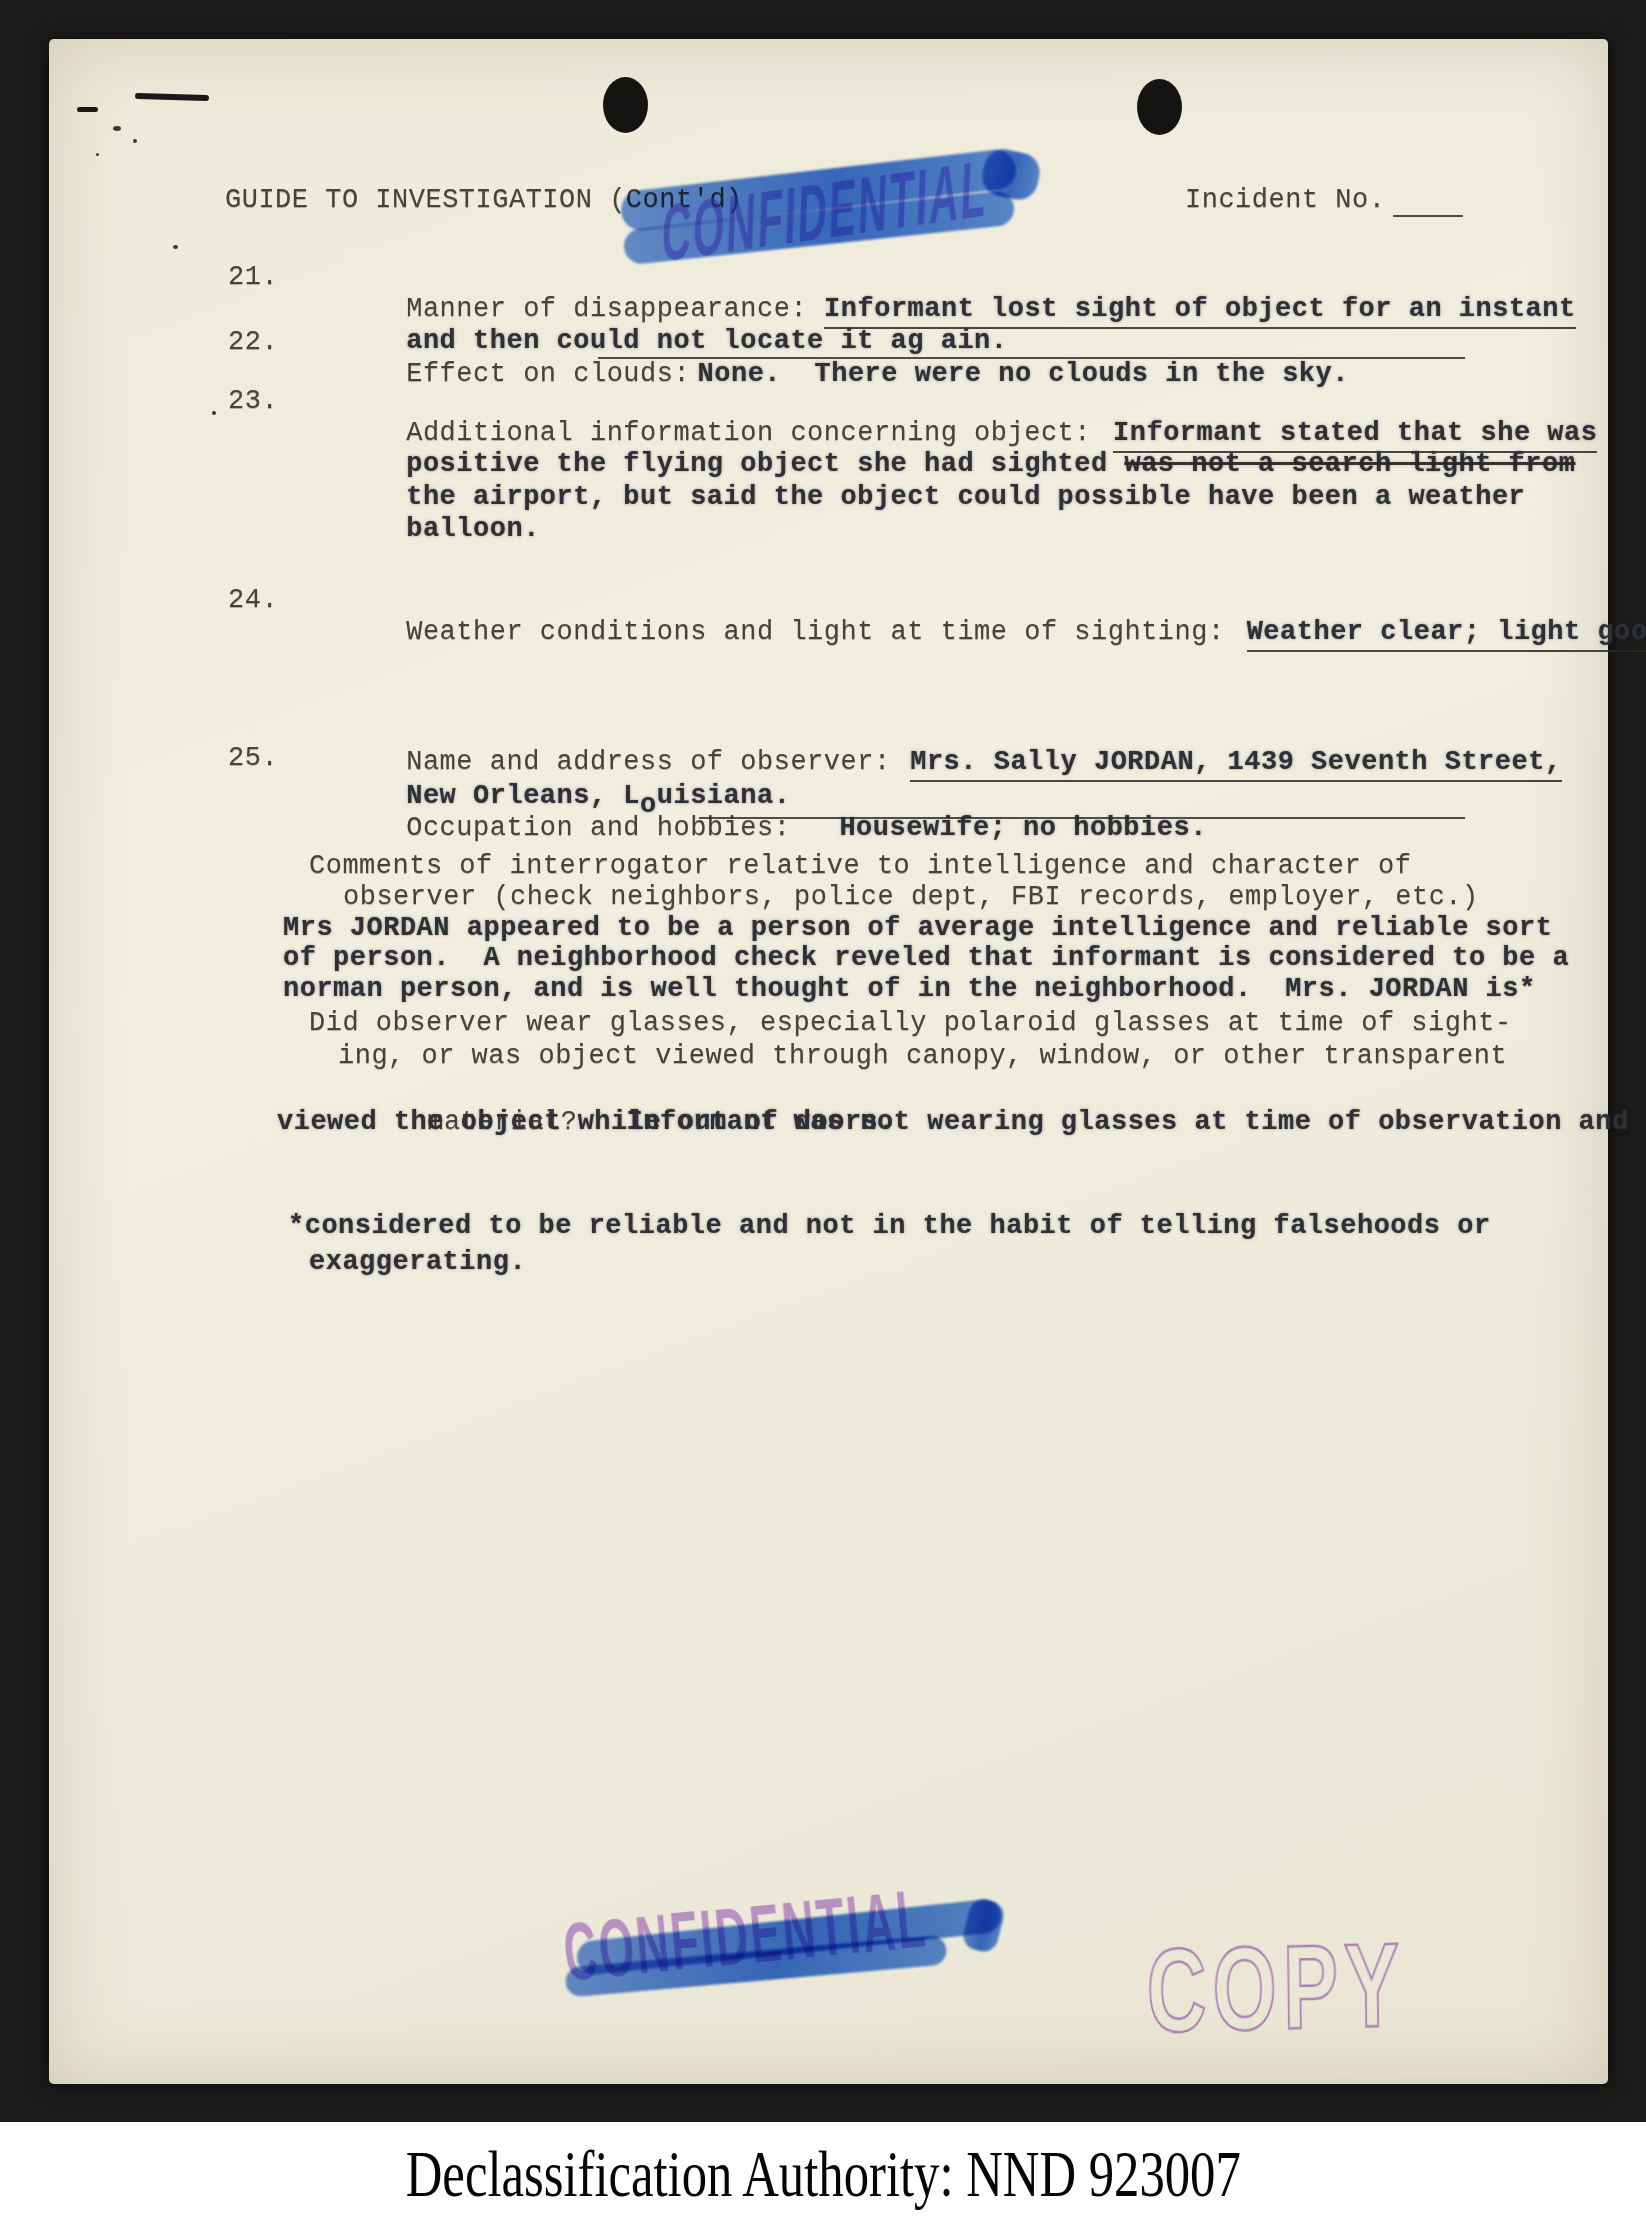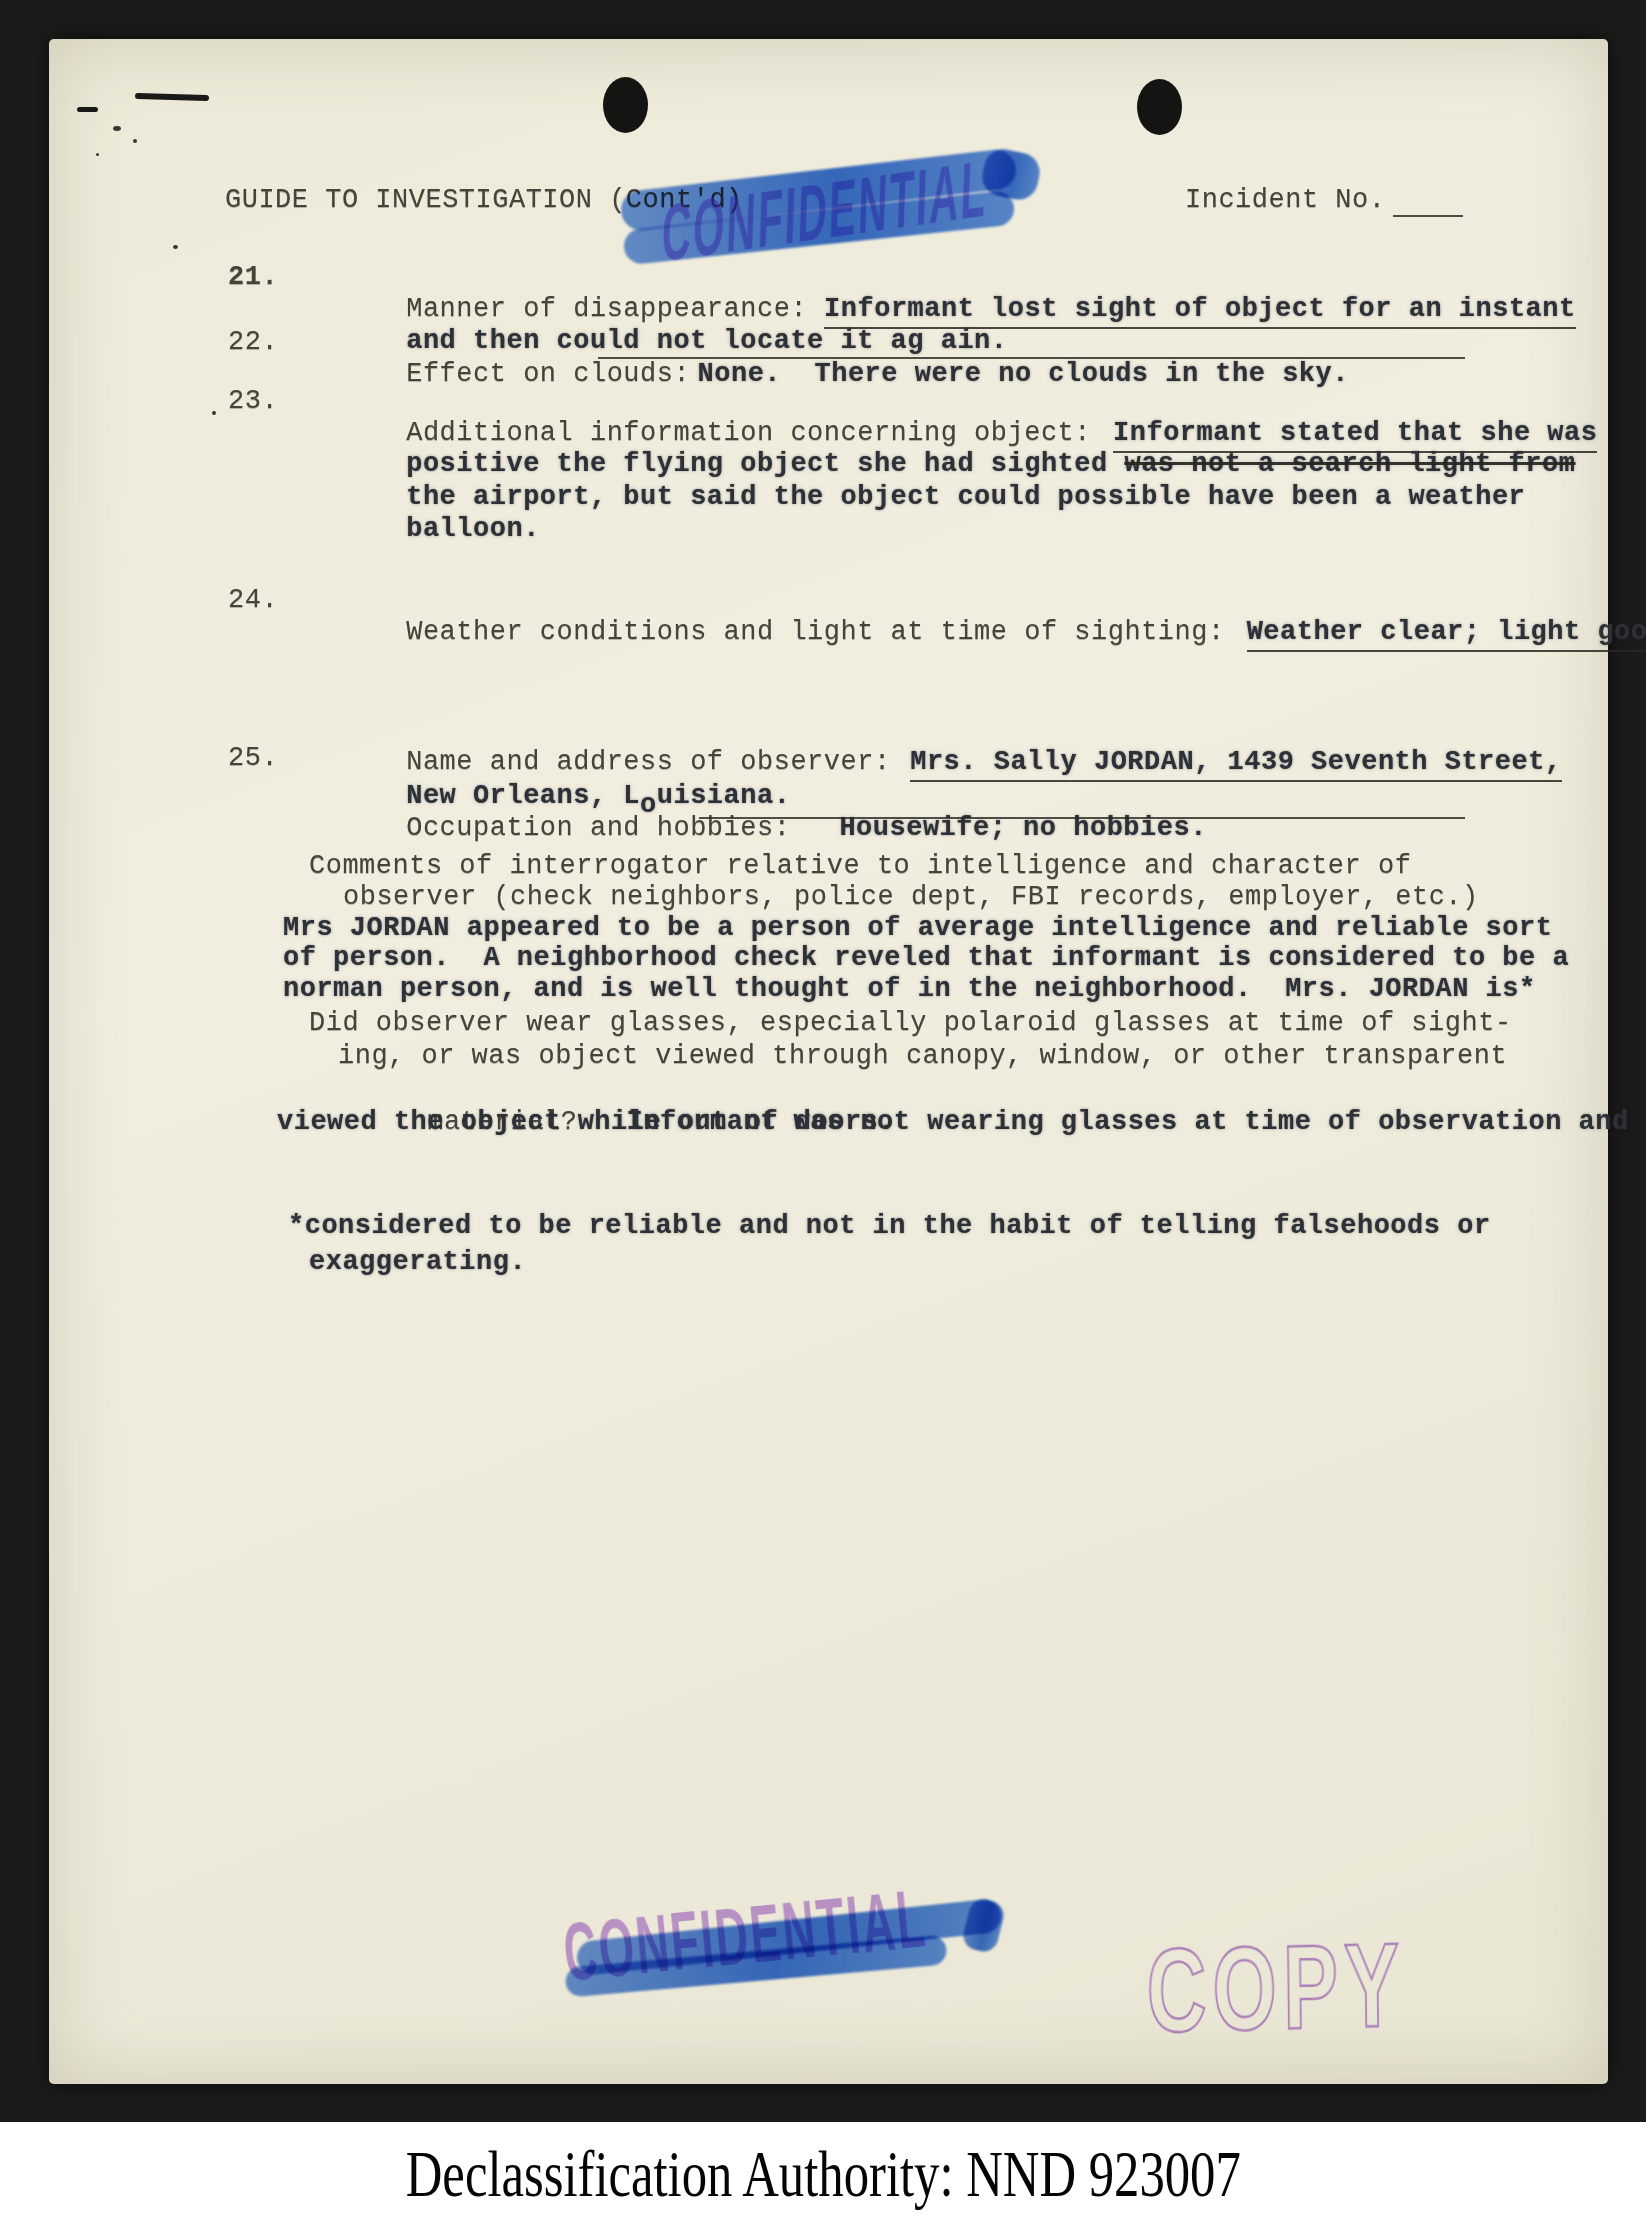--- a/index.html
+++ b/index.html
@@ -76,21 +76,21 @@
 <body>
 
 <div class="page">
 
   <div class="paper">
 
     <div class="tw" style="left:176px; top:146px;">GUIDE TO INVESTIGATION (Cont'd)</div>
     <div class="tw" style="left:1136px; top:146px;">Incident No.</div>
     <div class="rule" style="left:1344px; top:176px; width:70px;"></div>
 
-    <div class="tw" style="left:179px; top:223px;font-weight:bold;">21.</div>
+    <div class="tw" style="left:179px; top:223px;">21.</div>
     <div class="tw" style="left:257px; top:223px;text-align:center;">
       <span>Manner of disappearance:</span><span class="bold-ans u m35">Informant lost sight of object for an instant</span>
     </div>
     <div class="tw" style="left:257px; top:255px;">
       <span class="bold-ans">and then could not locate it ag ain.</span>
     </div>
 
     <div class="tw" style="left:179px; top:288px;">22.</div>
     <div class="tw" style="left:257px; top:288px;">
       <span>Effect on clouds:</span><span class="bold-ans m15">None.  There were no clouds in the sky.</span>

